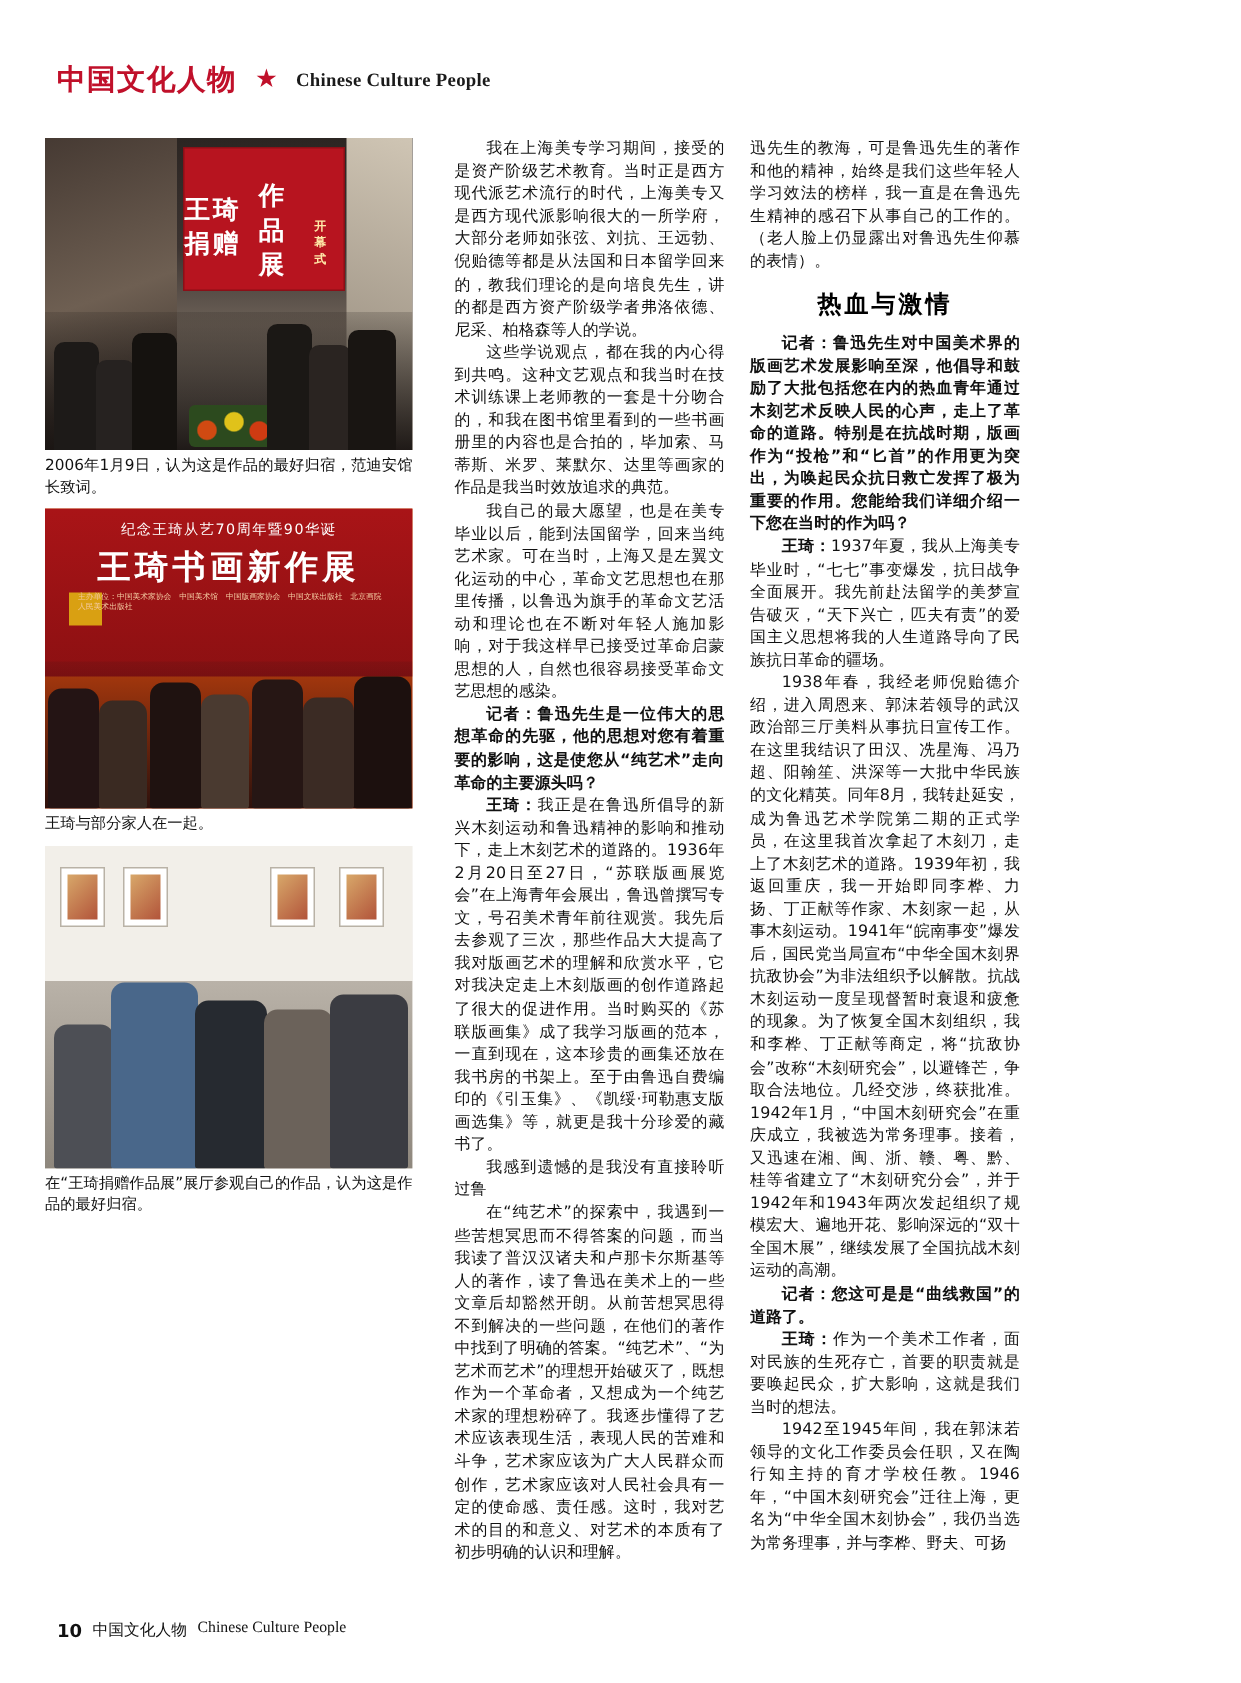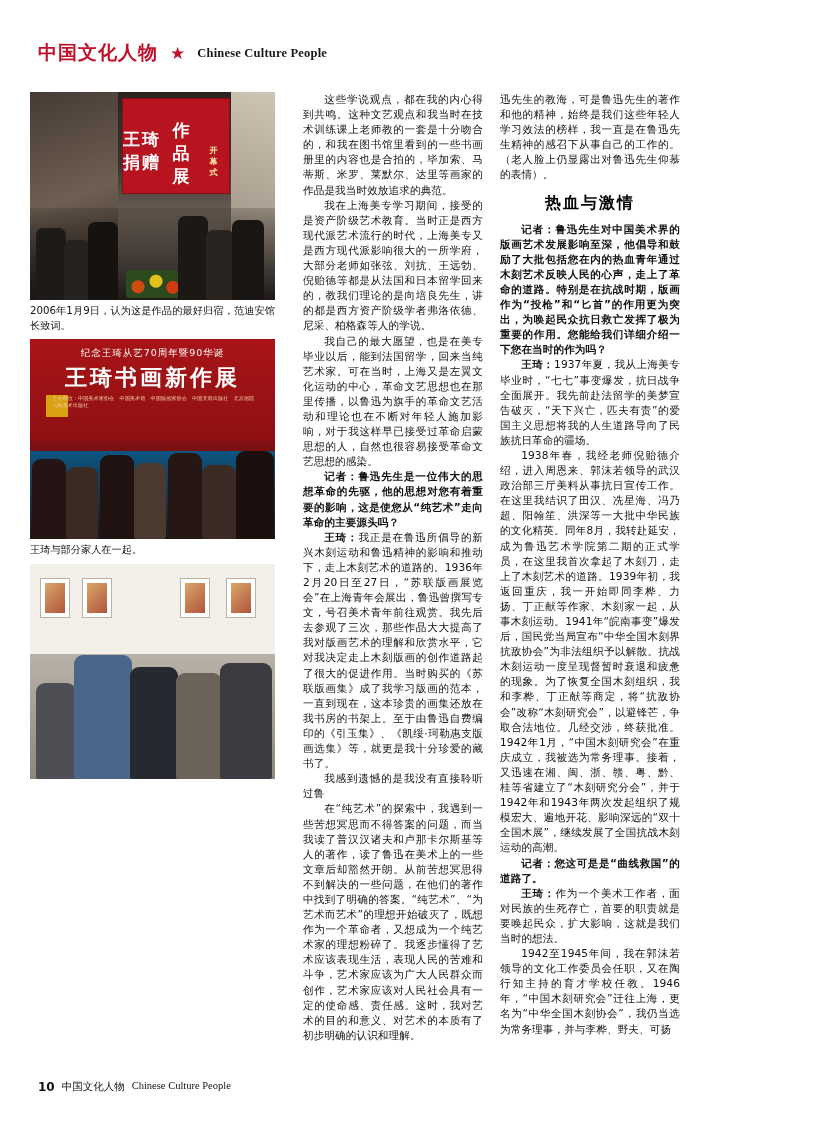--- a/index.html
+++ b/index.html
@@ -131,21 +131,21 @@
   .ph2 .art { position:absolute; left:0; top:0; width:245px; height:118px;
     background:
       radial-gradient(ellipse at 25% 40%, rgba(120,140,110,.55) 0 40px, transparent 60px),
       radial-gradient(ellipse at 70% 30%, rgba(150,130,95,.5) 0 50px, transparent 70px),
       linear-gradient(180deg,#efece2,#e3ddcd);
   }
   .ph2 .people { position:absolute; left:0; bottom:0; width:245px; height:112px; }
   .ph2 .pp { position:absolute; bottom:0; border-radius:10px 10px 0 0;}
 
   
-  .ph3 { height: 200px; background:#0369a1; }
+  .ph3 { height: 200px; background:#c2410c; }
   .ph3 .redtop { position:absolute; left:0; top:0; width:245px; height:112px;
     background: linear-gradient(180deg,#a91417,#8c1012); }
   .ph3 .t1 { position:absolute; left:50%; transform:translateX(-50%); top:8px;
     color:#fff; font-size:9.5px; letter-spacing:1px; white-space:nowrap;}
   .ph3 .t2 { position:absolute; left:50%; transform:translateX(-50%); top:24px;
     color:#fff; font-weight:bold; font-size:22px; letter-spacing:3px; white-space:nowrap;}
   .ph3 .t3 { position:absolute; left:22px; top:56px; right:18px; color:#f3c9a0; font-size:5.2px; line-height:7px;}
   .ph3 .seal { position:absolute; left:16px; top:56px; width:22px; height:22px; background:#d9a012; }
   .ph3 .crowd2 { position:absolute; left:0; bottom:0; width:245px; height:98px;
     background: linear-gradient(180deg,rgba(60,20,20,.15),rgba(30,12,12,.9)); }
@@ -241,26 +241,27 @@
         <div class="frame" style="left:196px;">
             <i></i>
           </div>
         <div class="floor"></div>
         <div class="silhouette" style="left:6px;width:40px;height:96px;background:#4d4f55;"></div>
         <div class="silhouette" style="left:44px;width:58px;height:124px;background:#49678a;"></div>
         <div class="silhouette" style="left:100px;width:48px;height:112px;background:#262a30;"></div>
         <div class="silhouette" style="left:146px;width:46px;height:106px;background:#6b625a;"></div>
         <div class="silhouette" style="left:190px;width:52px;height:116px;background:#3b3c42;"></div>
       </div>
+      <div class="caption">在“王琦捐赠作品展”展厅参观自己的作品，认为这是作品的最好归宿。</div>
     </div>
   </div>
 
   <div class="col-text" id="col2">
+    <p class="body">我在上海美专学习期间，接受的是资产阶级艺术教育。当时正是西方现代派艺术流行的时代，上海美专又是西方现代派影响很大的一所学府，大部分老师如张弦、刘抗、王远勃、倪贻德等都是从法国和日本留学回来的，教我们理论的是向培良先生，讲的都是西方资产阶级学者弗洛依德、尼采、柏格森等人的学说。</p>
     <p class="body">这些学说观点，都在我的内心得到共鸣。这种文艺观点和我当时在技术训练课上老师教的一套是十分吻合的，和我在图书馆里看到的一些书画册里的内容也是合拍的，毕加索、马蒂斯、米罗、莱默尔、达里等画家的作品是我当时效放追求的典范。</p>
-    <p class="body">我在上海美专学习期间，接受的是资产阶级艺术教育。当时正是西方现代派艺术流行的时代，上海美专又是西方现代派影响很大的一所学府，大部分老师如张弦、刘抗、王远勃、倪贻德等都是从法国和日本留学回来的，教我们理论的是向培良先生，讲的都是西方资产阶级学者弗洛依德、尼采、柏格森等人的学说。</p>
     <p class="body">我自己的最大愿望，也是在美专毕业以后，能到法国留学，回来当纯艺术家。可在当时，上海又是左翼文化运动的中心，革命文艺思想也在那里传播，以鲁迅为旗手的革命文艺活动和理论也在不断对年轻人施加影响，对于我这样早已接受过革命启蒙思想的人，自然也很容易接受革命文艺思想的感染。</p>
     <p class="body bold"><span>记者：</span><span>鲁迅先生是一位伟大的思想革命的先驱，他的思想对您有着重要的影响，这是使您从“纯艺术”走向革命的主要源头吗？</span></p>
     <p class="body"><span class="lead">王琦：</span><span>我正是在鲁迅所倡导的新兴木刻运动和鲁迅精神的影响和推动下，走上木刻艺术的道路的。1936年2月20日至27日，“苏联版画展览会”在上海青年会展出，鲁迅曾撰写专文，号召美术青年前往观赏。我先后去参观了三次，那些作品大大提高了我对版画艺术的理解和欣赏水平，它对我决定走上木刻版画的创作道路起了很大的促进作用。当时购买的《苏联版画集》成了我学习版画的范本，一直到现在，这本珍贵的画集还放在我书房的书架上。至于由鲁迅自费编印的《引玉集》、《凯绥·珂勒惠支版画选集》等，就更是我十分珍爱的藏书了。</span></p>
     <p class="body">我感到遗憾的是我没有直接聆听过鲁</p>
     <p class="body">在“纯艺术”的探索中，我遇到一些苦想冥思而不得答案的问题，而当我读了普汉汉诸夫和卢那卡尔斯基等人的著作，读了鲁迅在美术上的一些文章后却豁然开朗。从前苦想冥思得不到解决的一些问题，在他们的著作中找到了明确的答案。“纯艺术”、“为艺术而艺术”的理想开始破灭了，既想作为一个革命者，又想成为一个纯艺术家的理想粉碎了。我逐步懂得了艺术应该表现生活，表现人民的苦难和斗争，艺术家应该为广大人民群众而创作，艺术家应该对人民社会具有一定的使命感、责任感。这时，我对艺术的目的和意义、对艺术的本质有了初步明确的认识和理解。</p>
   </div>
 
   <div class="col-text" id="col3">
     <p class="body" style="text-indent:0;">迅先生的教海，可是鲁迅先生的著作和他的精神，始终是我们这些年轻人学习效法的榜样，我一直是在鲁迅先生精神的感召下从事自己的工作的。（老人脸上仍显露出对鲁迅先生仰慕的表情）。</p>
     <h2 class="section">热血与激情</h2>

